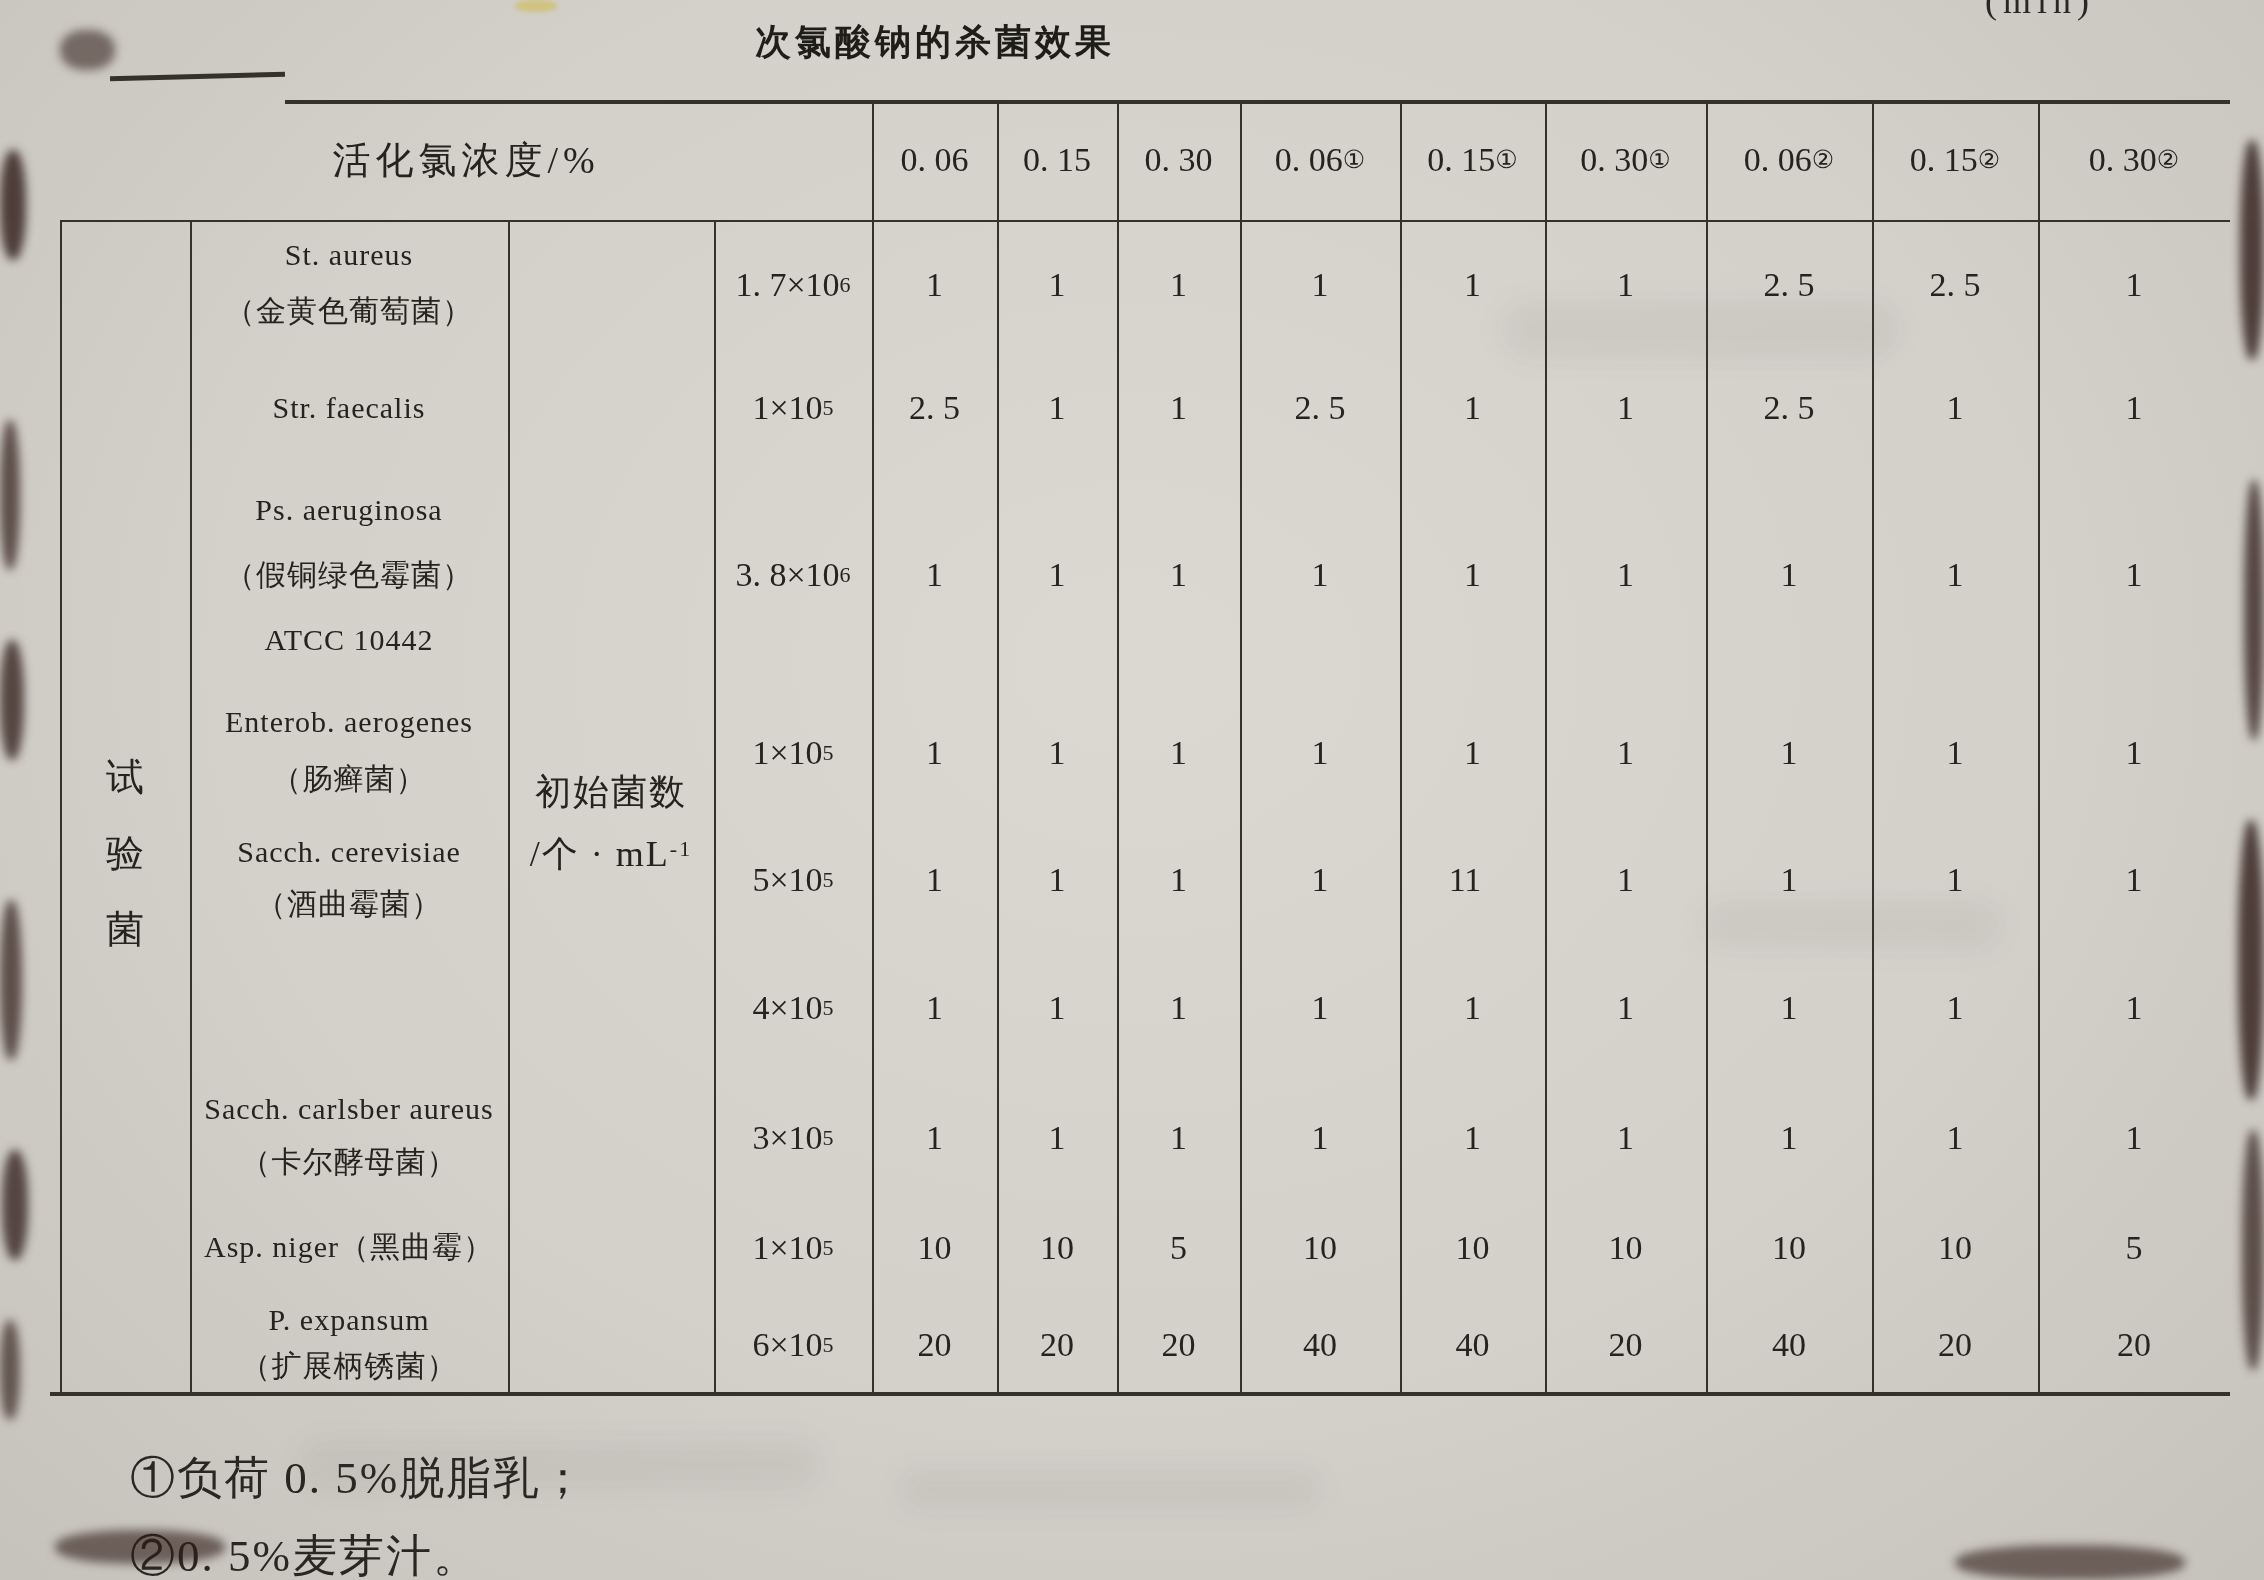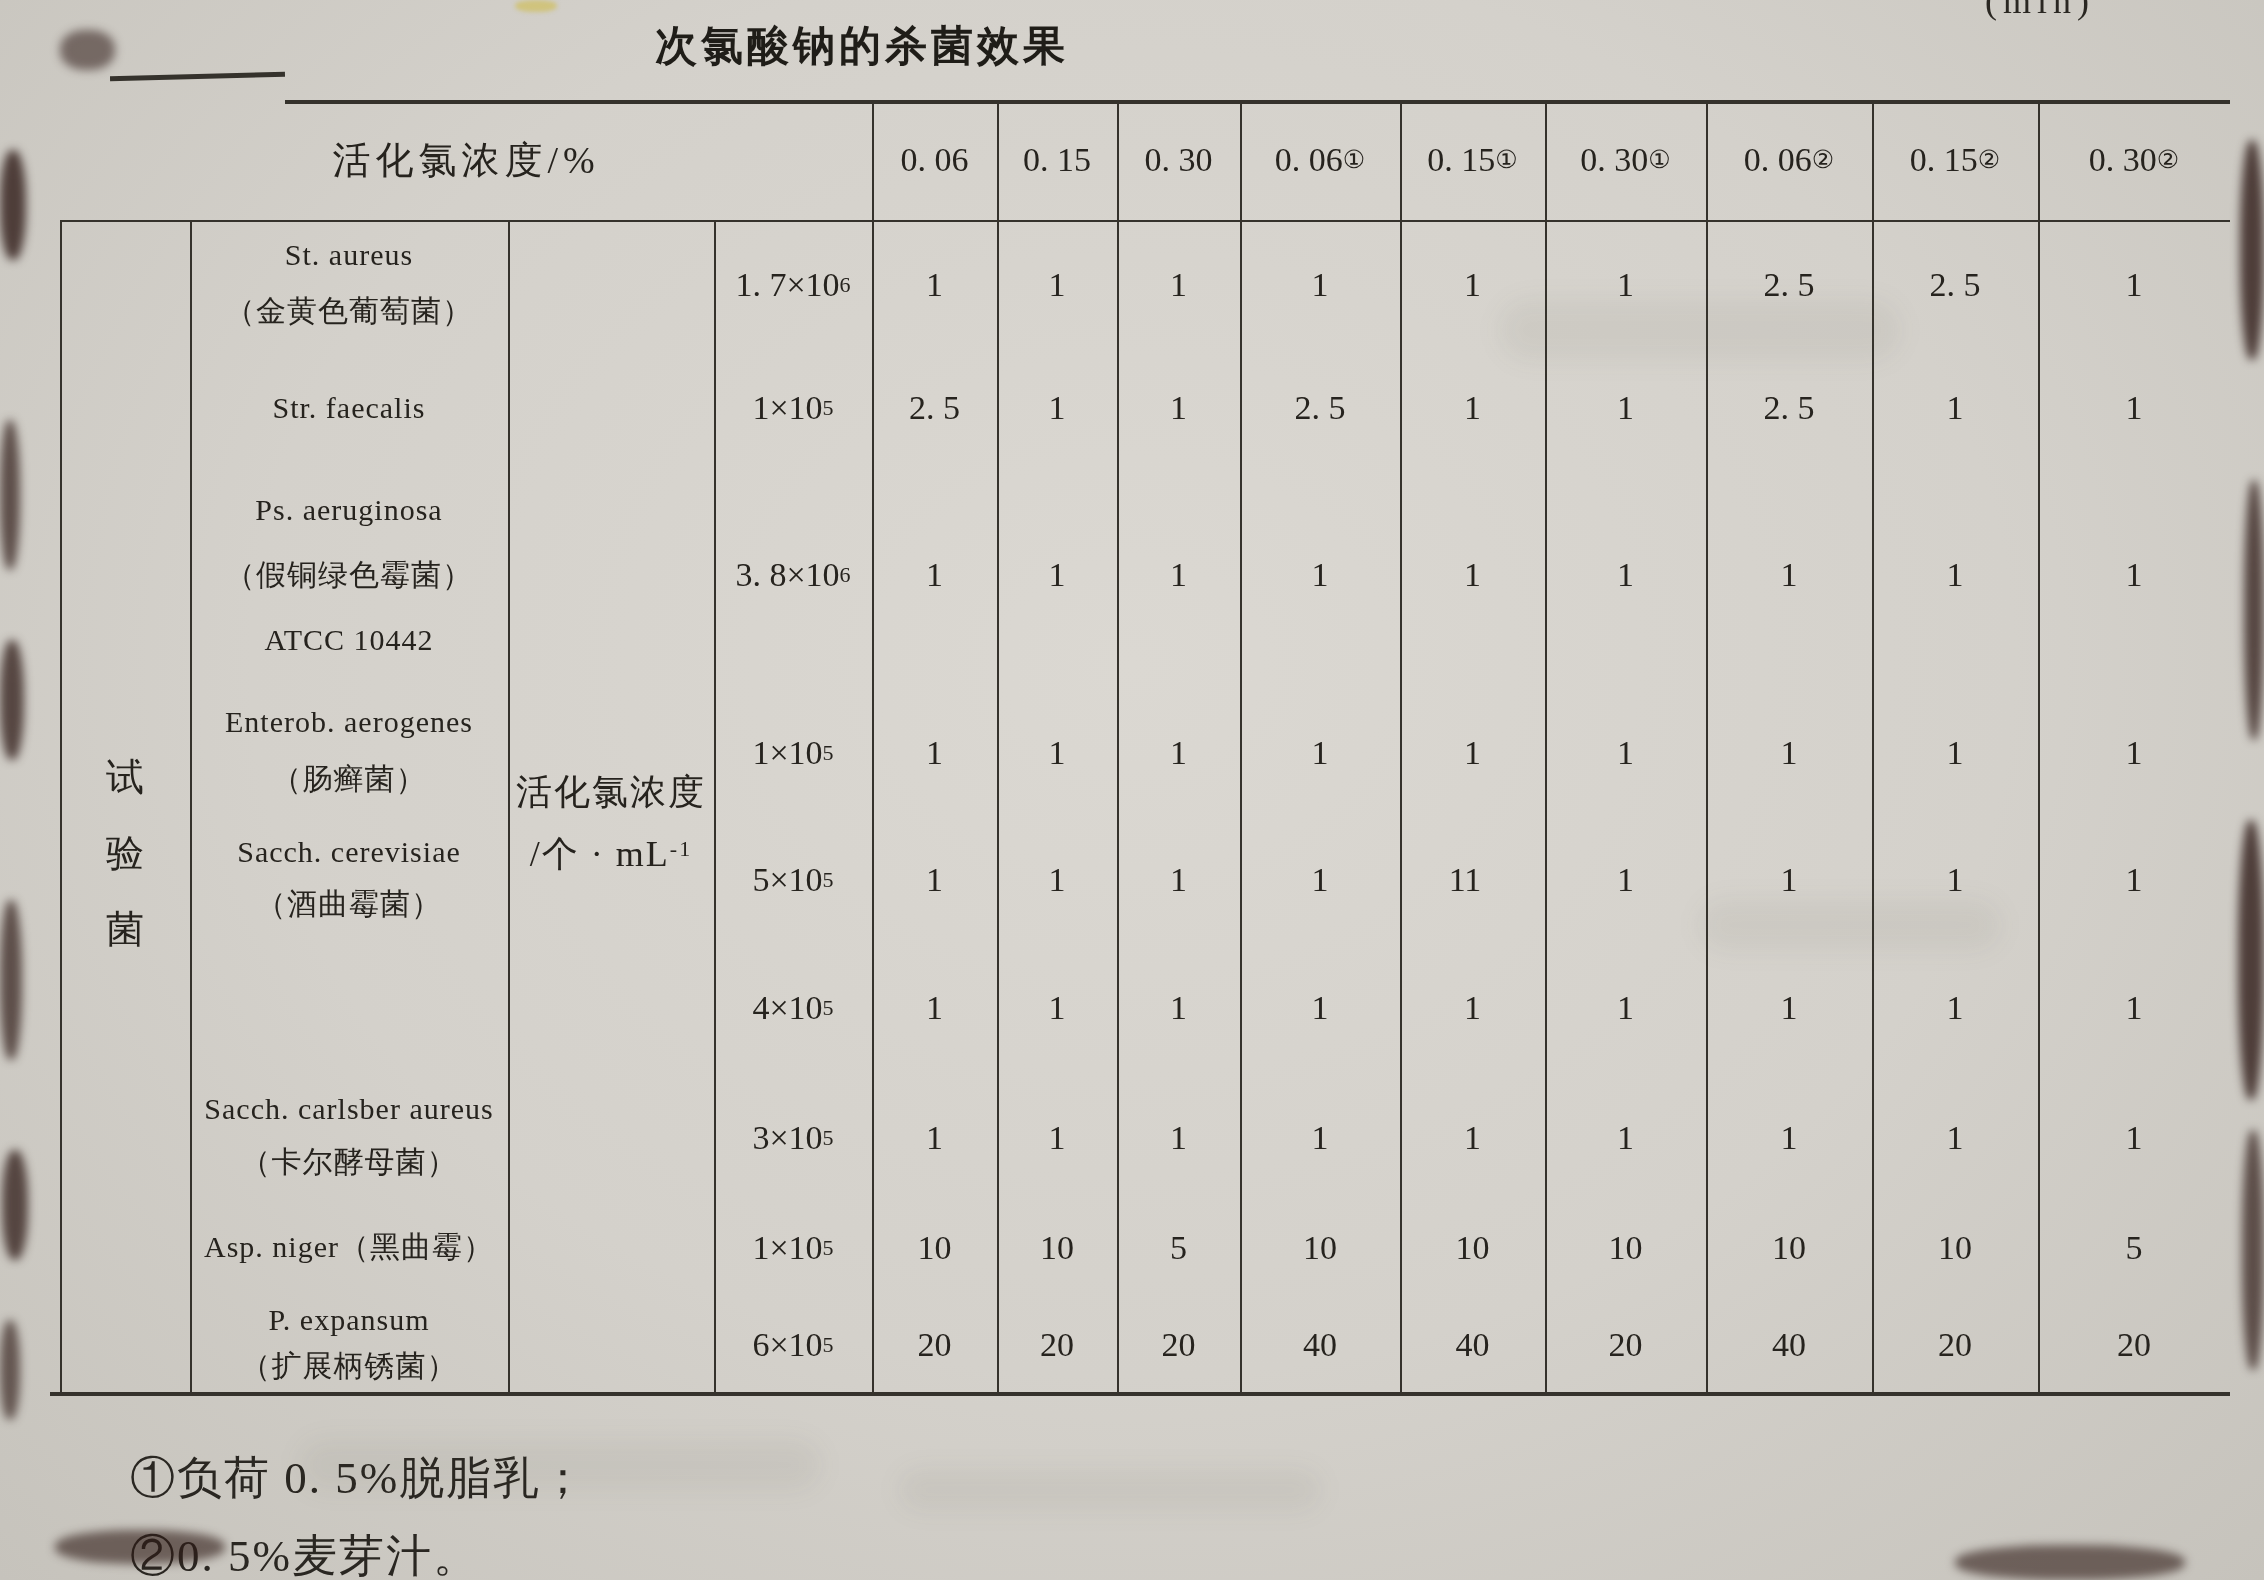--- a/index.html
+++ b/index.html
@@ -8,22 +8,22 @@
     font-family:"Liberation Serif","DejaVu Serif",serif;
     background:#d6d3cd;
   }
   .page{
     position:absolute;inset:0;
     background:
       radial-gradient(ellipse at 50% 42%, #dbd8d2 0%, #d4d1cb 55%, #c6c3bc 100%);
     color:#25221d;
   }
   .title{
-    position:absolute;top:18px;left:655px;width:560px;text-align:left;
-    font-size:42px;font-weight:bold;letter-spacing:4px;color:#1f1d18;
+    position:absolute;top:18px;left:655px;width:560px;text-align:center;
+    font-size:36px;font-weight:bold;letter-spacing:4px;color:#1f1d18;
   }
   .min-note{
     position:absolute;top:-20px;left:1985px;font-size:36px;color:#2a2722;letter-spacing:6px;
   }
   .footnote{
     position:absolute;left:130px;font-size:45px;color:#2a2722;letter-spacing:2px;
   }
   #footnote-1{top:1448px;}
   #footnote-2{top:1526px;}
   .table{
@@ -92,21 +92,21 @@
       <div class="cell" style="left: 1978px; top: 0px; width: 192px; height: 120px;">
         <span>0. 30</span>
         <span class="mark">②</span>
       </div>
       <div class="cell vgroup" style="left: 0px; top: 120px; width: 130px; height: 1175px; transform: translateY(45px);">
         <span>试</span>
         <span>验</span>
         <span>菌</span>
       </div>
       <div class="cell initlabel" style="left: 448px; top: 120px; width: 206px; height: 1175px; transform: translateY(15px);">
-        <span class="l">活化氯浓度</span>
+        <span class="l">初始菌数</span>
         <span class="l"><span>/个 · mL</span><sup>-1</sup></span>
       </div>
       <div class="cell names" style="left: 130px; top: 120px; width: 318px; height: 130px;">
         <div>St. aureus</div>
         <div>（金黄色葡萄菌）</div>
       </div>
       <div class="cell" style="left: 654px; top: 120px; width: 158px; height: 130px;">
         <span>1. 7×10</span>
         <sup>6</sup>
       </div>

